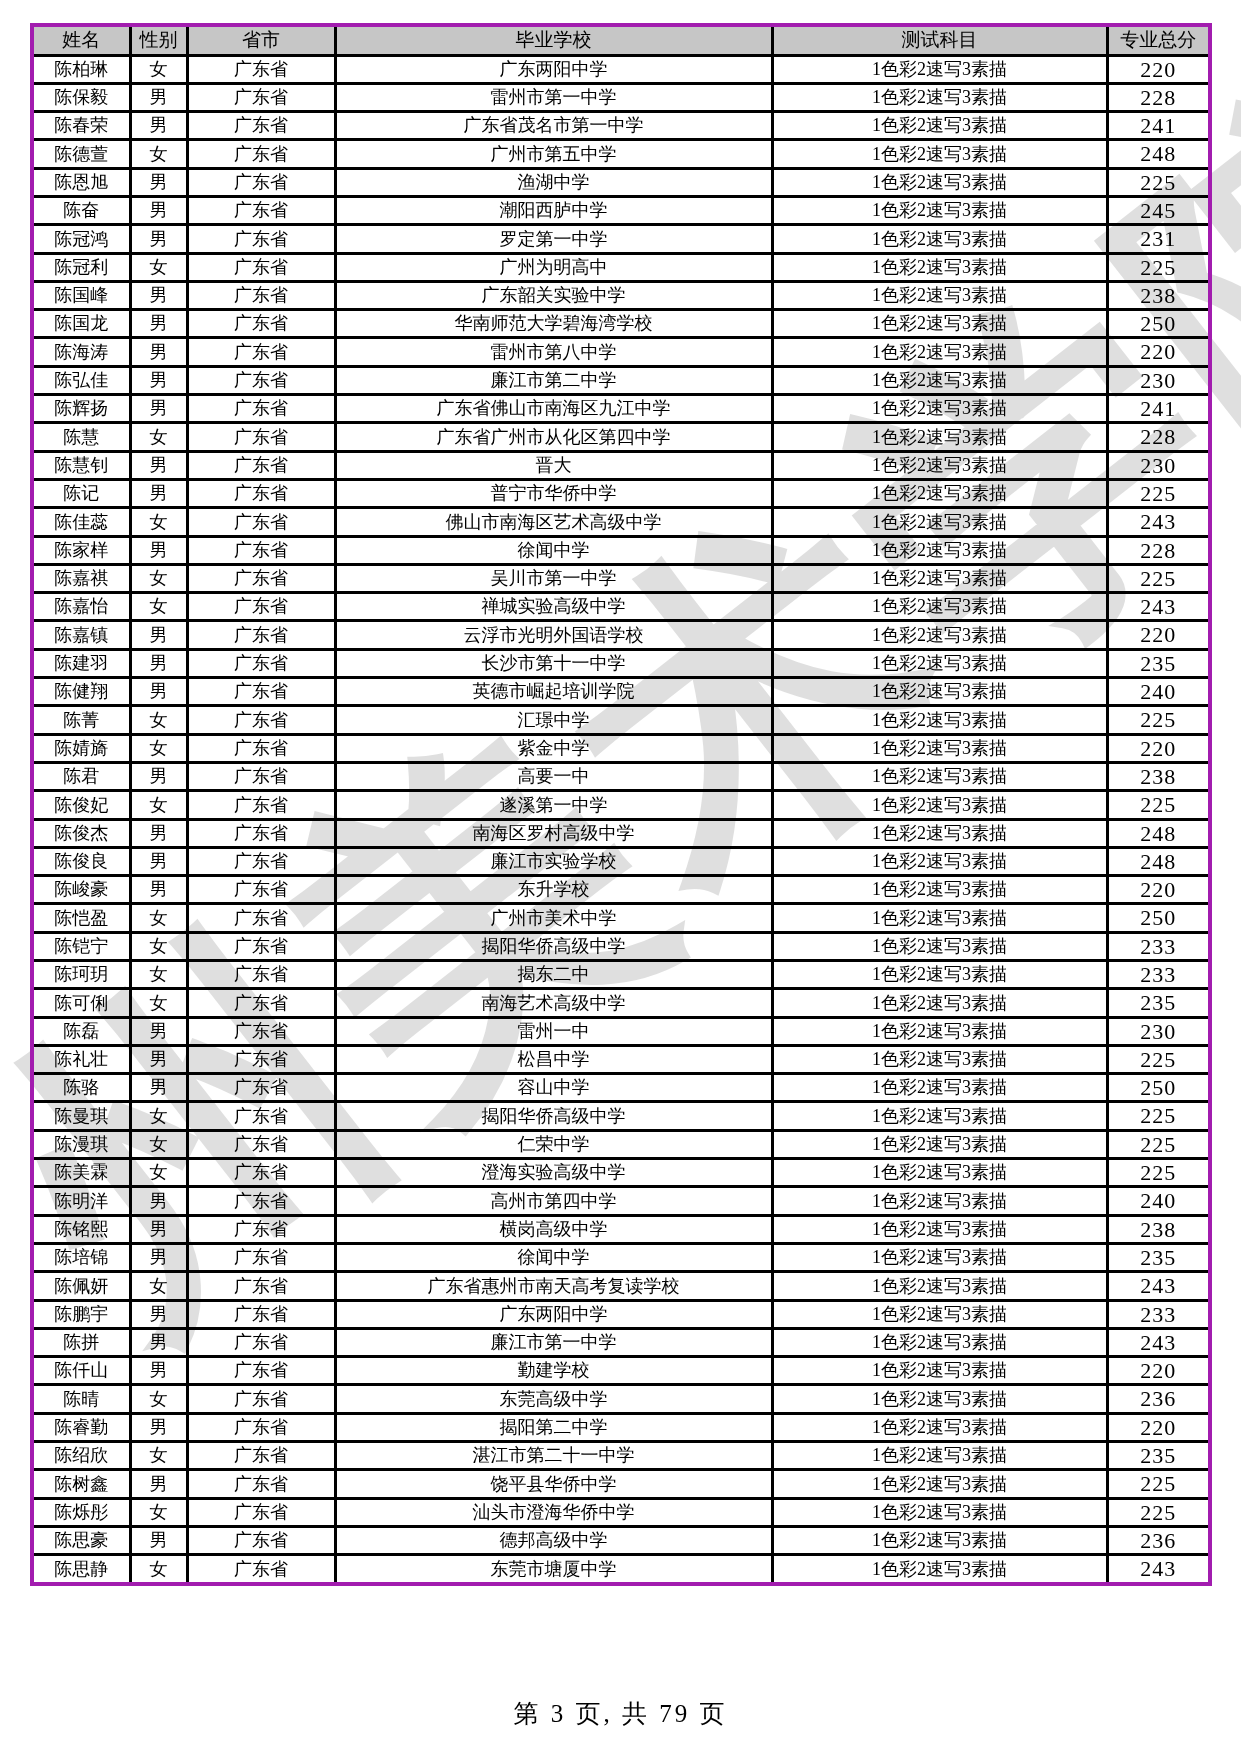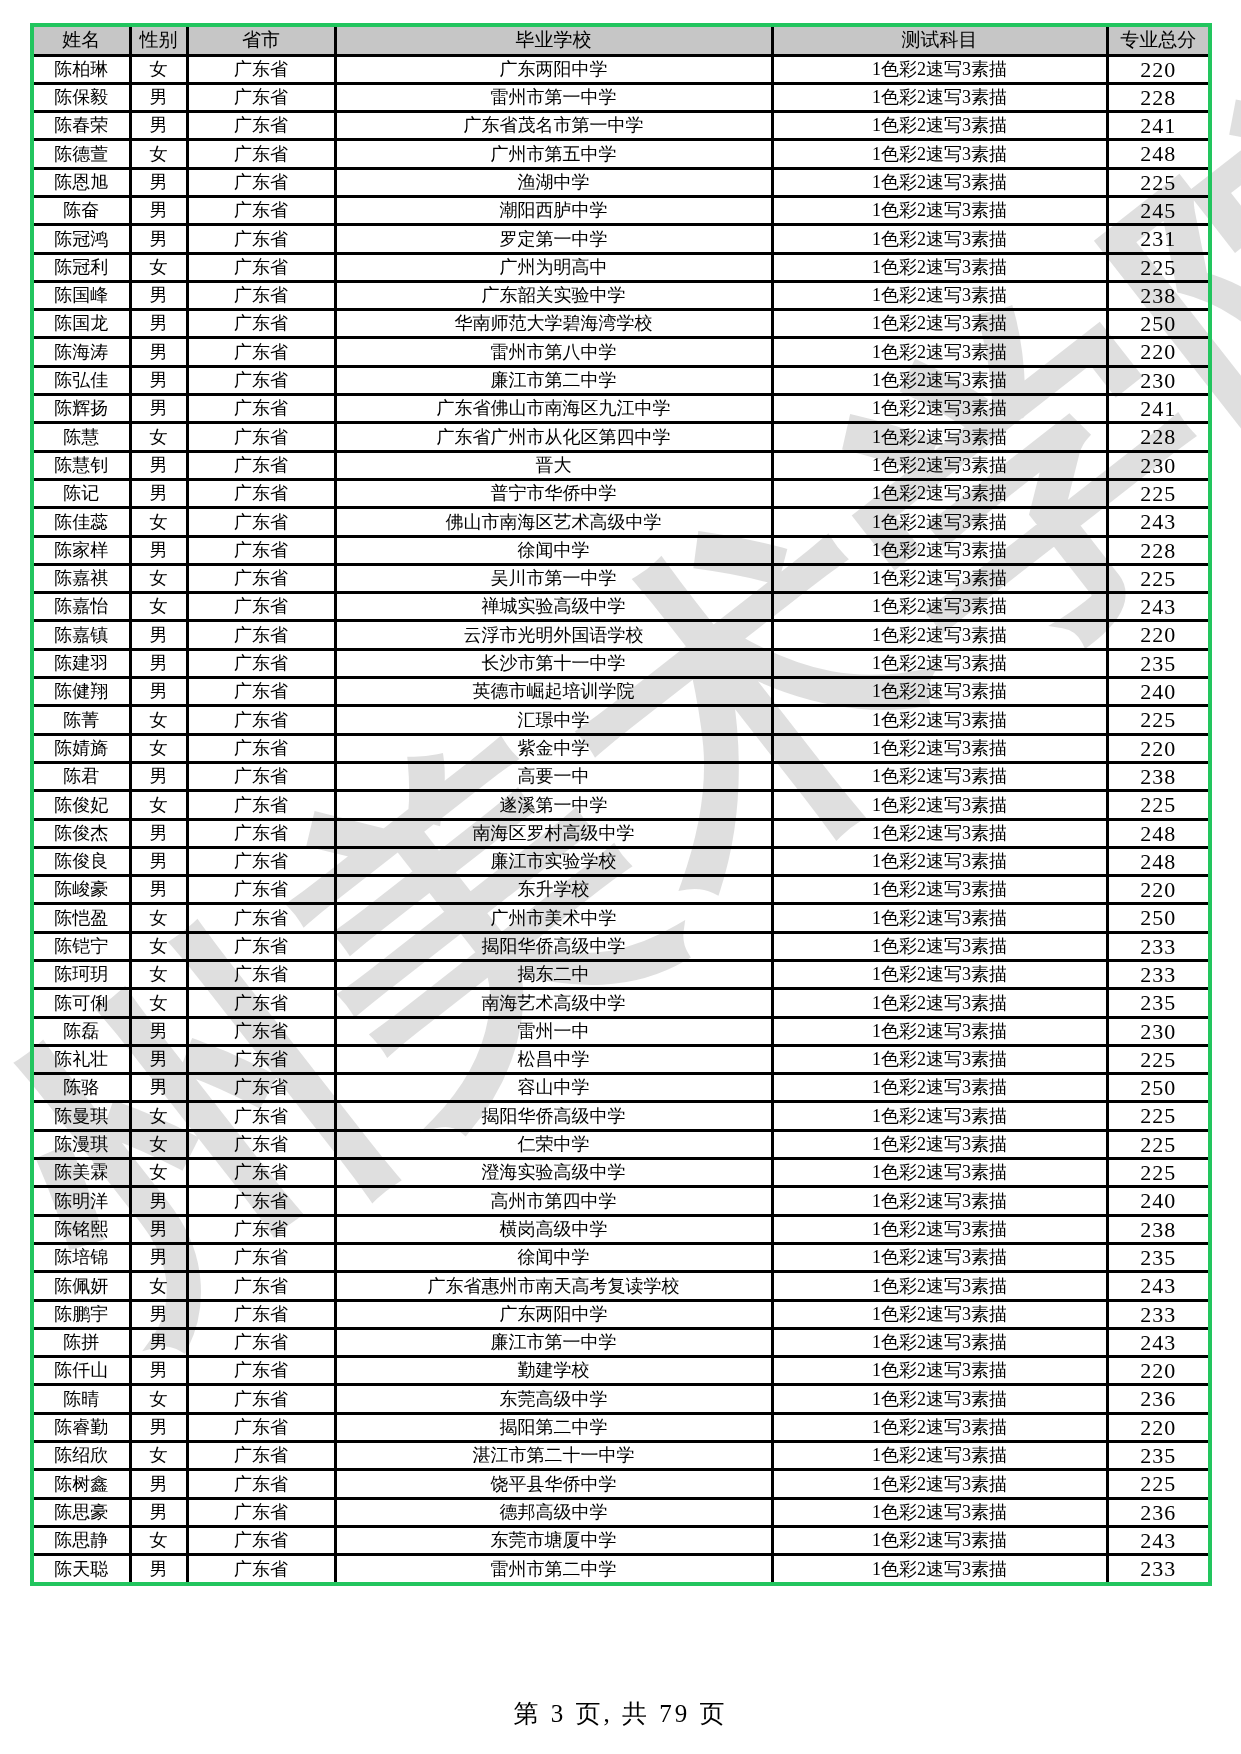--- a/index.html
+++ b/index.html
@@ -18,21 +18,21 @@
     transform:translate(-50%,-50%) rotate(-38deg);
     font-size:340px; font-weight:bold; white-space:nowrap;
     letter-spacing:14px;
     color:rgba(150,150,150,0.30);
     z-index:0; pointer-events:none; user-select:none;
   }
 
   table.results {
     position:absolute; left:30px; top:23px; width:1178px;
     border-collapse:collapse; table-layout:fixed;
-    border:4px solid #22c55e;
+    border:4px solid #a21caf;
     z-index:1;
   }
   th, td {
     border:3px solid #000;
     text-align:center; vertical-align:middle;
     font-size:18px; line-height:1.15;
     height:25px; padding:0 2px;
     white-space:nowrap; overflow:hidden;
     background:transparent;
   }
@@ -477,40 +477,40 @@
   </tr>
         <tr>
     <td>陈树鑫</td>
     <td>男</td>
     <td>广东省</td>
     <td>饶平县华侨中学</td>
     <td>1色彩2速写3素描</td>
     <td class="score-cell">225</td>
   </tr>
         <tr>
+    <td>陈烁彤</td>
+    <td>女</td>
+    <td>广东省</td>
+    <td>汕头市澄海华侨中学</td>
+    <td>1色彩2速写3素描</td>
+    <td class="score-cell">225</td>
+  </tr>
+        <tr>
     <td>陈思豪</td>
     <td>男</td>
     <td>广东省</td>
     <td>德邦高级中学</td>
     <td>1色彩2速写3素描</td>
     <td class="score-cell">236</td>
   </tr>
         <tr>
     <td>陈思静</td>
     <td>女</td>
     <td>广东省</td>
     <td>东莞市塘厦中学</td>
     <td>1色彩2速写3素描</td>
     <td class="score-cell">243</td>
-  </tr>
-        <tr>
-    <td>陈天聪</td>
-    <td>男</td>
-    <td>广东省</td>
-    <td>雷州市第二中学</td>
-    <td>1色彩2速写3素描</td>
-    <td class="score-cell">233</td>
   </tr>
       </tbody>
   </table>
 
   <div class="footer">第 3 页, 共 79 页</div>
 </div>
 
 </body></html>

